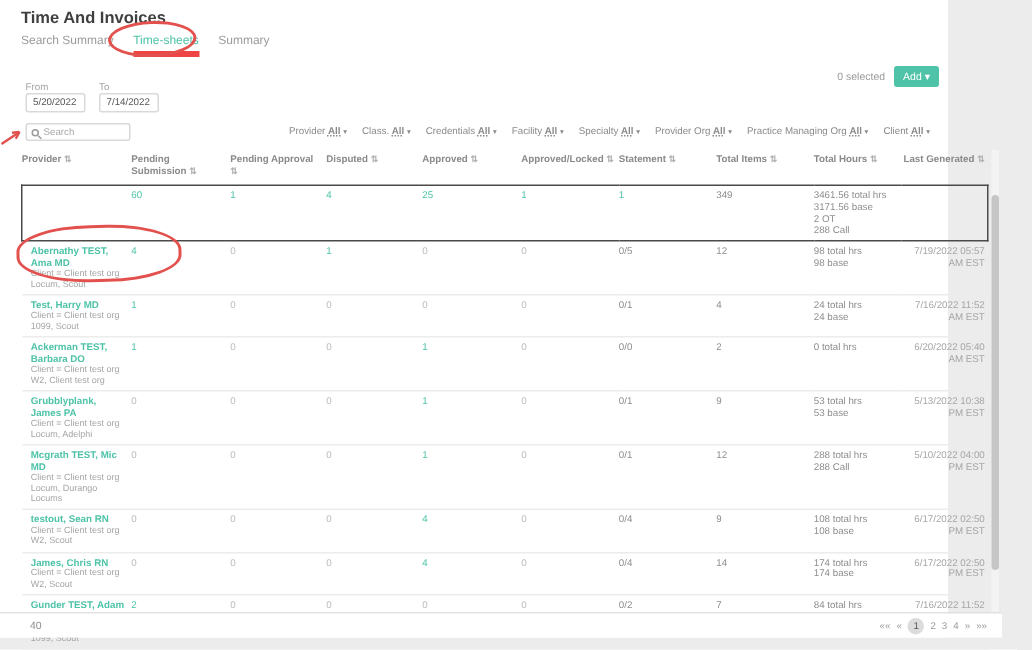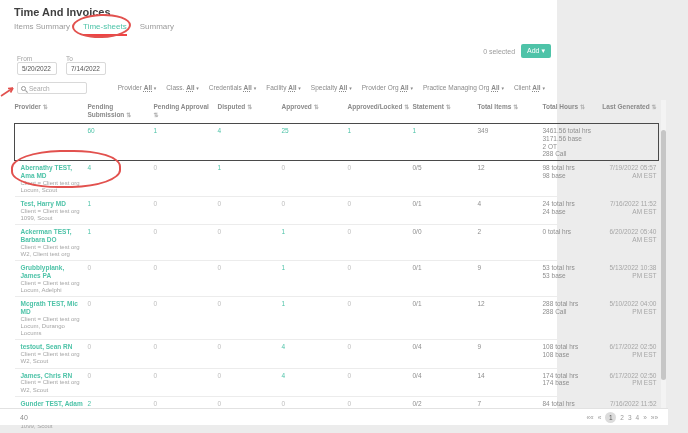--- a/index.html
+++ b/index.html
@@ -1,24 +1,24 @@
 <!DOCTYPE html>
 <html><head>
 <meta charset="utf-8">
 <style>
   * { margin:0; padding:0; box-sizing:border-box; }
   html,body { width:688px; height:433px; }
   body { background:#ececec; font-family:"Liberation Sans", sans-serif; position:relative; overflow:hidden; }
-  .card { position:absolute; left:0; top:0; width:557px; height:425px; background:#fff; }
+  .card { position:absolute; left:0; top:0; width:632px; height:425px; background:#fff; }
 
   .page-title { position:absolute; left:14px; top:6px; font-size:11px; font-weight:bold; color:#3f3f3f; }
 
   .tabs { position:absolute; left:14px; top:22px; display:flex; gap:13px; font-size:8px; color:#9b9b9b; }
   .tab { padding-bottom:3px; cursor:pointer; }
-  .tab.active { color:#4ec3a8; border-bottom:2px solid #ef4444; }
+  .tab.active { color:#4ec3a8; border-bottom:4px solid #ef4444; }
 
   .toolbar { position:absolute; right:6px; top:44px; display:flex; align-items:center; gap:6px; }
   .selected-text { font-size:7px; color:#9b9b9b; }
   .add-btn { background:#4ec3a8; color:#fff; font-size:7px; border:none; border-radius:2px; padding:3px 6px; cursor:pointer; }
 
   .date-label { position:absolute; font-size:6.5px; color:#a3a3a3; top:55px; }
   .date-input { position:absolute; top:62px; width:40px; height:13px; border:1px solid #d9d9d9; border-radius:2px; font-size:6.5px; color:#555; padding-left:4px; font-family:"Liberation Sans", sans-serif; }
   .from-label { left:17px; } .from-input { left:17px; }
   .to-label { left:66px; } .to-input { left:66px; }
 
@@ -69,21 +69,21 @@
   .anno-arrow { position:absolute; left:0px; top:79px; }
 </style>
 </head>
 <body>
 
 <div class="card">
 
   <div class="page-title">Time And Invoices</div>
 
   <div class="tabs">
-      <div class="tab">Items Summary</div>
+      <div class="tab">Search Summary</div>
       <div class="tab active">Time-sheets</div>
       <div class="tab">Summary</div>
     </div>
 
   <div class="toolbar">
     <span class="selected-text">0 selected</span>
     <button class="add-btn"><span>Add</span> <span>▾</span></button>
   </div>
 
   <div class="date-label from-label">From</div>

